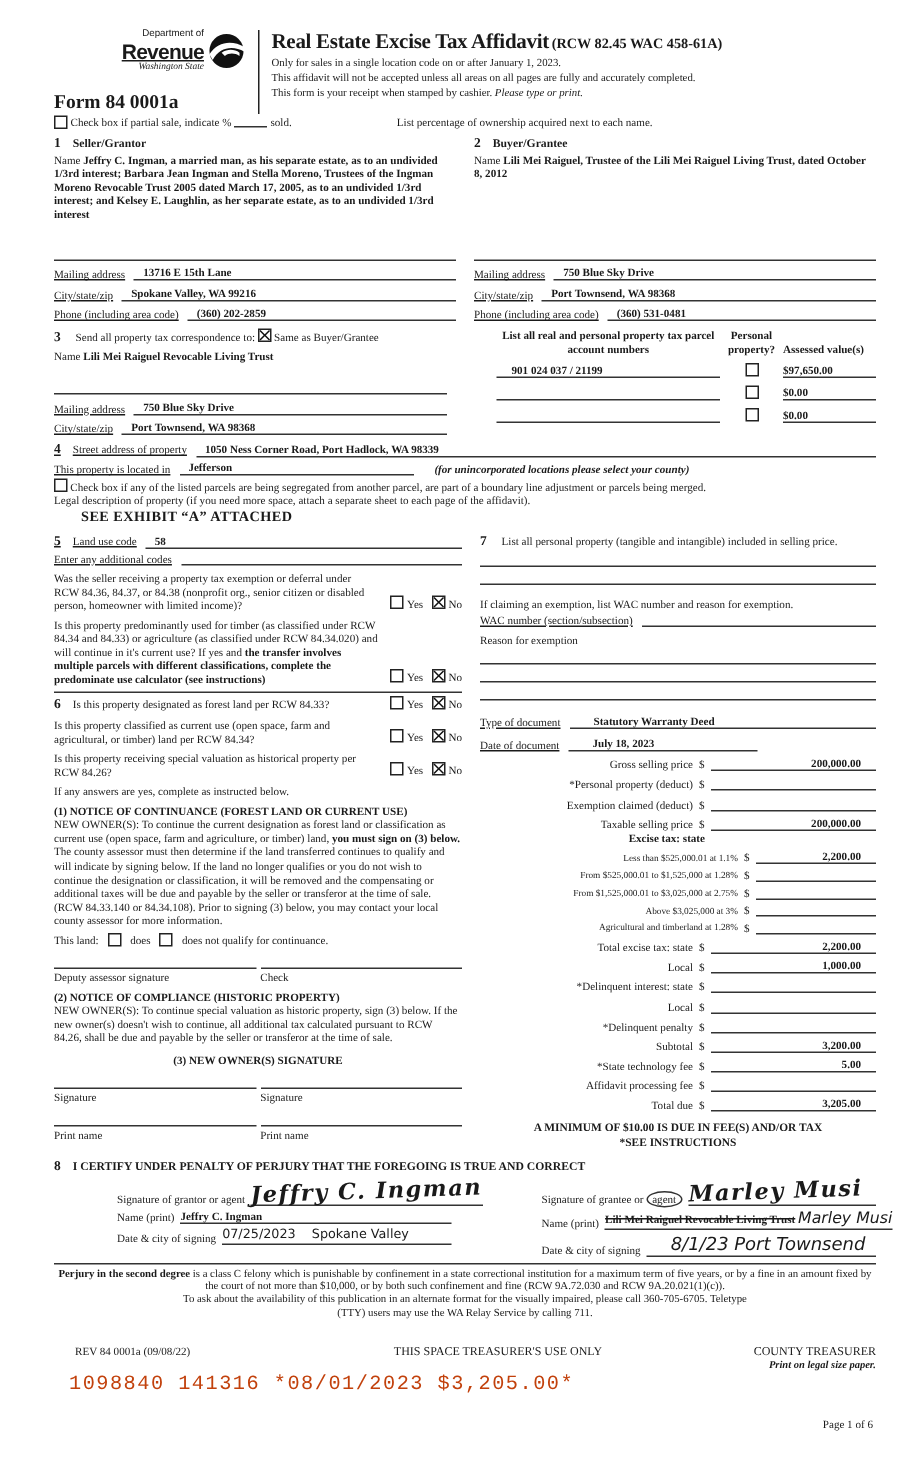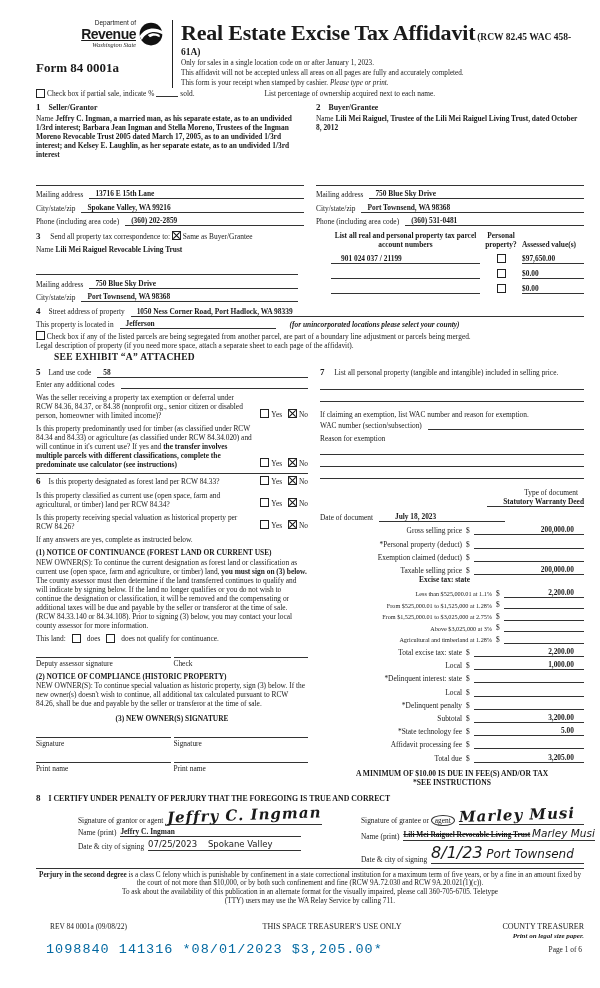--- a/index.html
+++ b/index.html
@@ -11,41 +11,41 @@
   
   .hdr{display:flex;}
   .hdr-left{width:128px;flex:none;padding-right:8px;}
   .logo-row{display:flex;align-items:center;justify-content:flex-end;gap:2px;}
   .dept{text-align:right;line-height:1;}
   .dept1{font-size:6.5px;font-family:"Liberation Sans",sans-serif;}
   .dept2{font-size:14px;font-weight:bold;font-family:"Liberation Sans",sans-serif;letter-spacing:-0.5px;text-decoration:underline;}
   .dept3{font-size:6.3px;font-style:italic;margin-top:1px;}
   .formno{font-size:13px;font-weight:bold;margin-top:12px;white-space:nowrap;}
   .hdr-right{flex:1;border-left:1.3px solid #222;padding-left:8px;}
-  .title{font-size:22px;font-weight:bold;letter-spacing:-0.2px;}
+  .title{font-size:14px;font-weight:bold;letter-spacing:-0.2px;}
   .title-rcw{font-size:9.5px;font-weight:bold;}
   .note{font-size:7.2px;margin-top:1px;}
   .partial-row{display:flex;align-items:flex-end;margin-top:1px;}
   .partial-left{display:flex;align-items:center;gap:2px;}
   .blank-pct{display:inline-block;width:22px;border-bottom:1px solid #333;height:7px;}
   .partial-right{margin-left:70px;}
   
   .cb{display:inline-block;width:7px;height:7px;border:1px solid #222;vertical-align:-1px;position:relative;flex:none;background:#fff;}
   .cb.x::before,.cb.x::after{content:"";position:absolute;left:-1px;top:2.5px;width:9px;border-top:1.4px solid #111;}
   .cb.x::before{transform:rotate(45deg);}
   .cb.x::after{transform:rotate(-45deg);}
   
   .cols{display:flex;gap:12px;margin-top:4px;}
   .col{flex:1;min-width:0;}
   .sec-head{font-weight:bold;font-size:7.8px;margin-bottom:1px;}
   .sec-no{font-size:9px;margin-right:8px;}
   .name-block{min-height:71px;border-bottom:1px solid #333;}
   .name-block .lbl{font-weight:normal;}
   .frow{display:flex;align-items:flex-end;margin-top:3.5px;}
-  .frow .lbl{white-space:nowrap;padding-right:6px;}
+  .frow .lbl{white-space:nowrap;padding-right:6px;text-decoration:underline;}
   .frow .line{flex:1;border-bottom:1px solid #333;font-weight:bold;padding-left:6px;white-space:nowrap;}
   
   .s3row{display:flex;gap:10px;margin-top:5px;}
   .s3l{width:262px;flex:none;}
   .ptable{flex:1;margin-left:23px;}
   .ptable .phead{display:flex;font-weight:bold;text-align:center;align-items:flex-end;}
   .ptable .prow{display:flex;align-items:flex-end;height:15px;}
   .pc1{flex:1;}
   .pc2{width:42px;flex:none;text-align:center;}
   .pc3{width:62px;flex:none;text-align:left;}
@@ -89,21 +89,21 @@
   .sigline{display:flex;align-items:flex-end;margin-top:2px;}
   .sigline .lbl{white-space:nowrap;padding-right:4px;padding-left:42px;}
   .sigline .line{flex:1;border-bottom:1px solid #333;white-space:nowrap;overflow:visible;}
   
   .perjury{border-top:1px solid #333;margin-top:4px;padding-top:2px;text-align:center;font-size:7.2px;}
   .footer{display:flex;margin-top:16px;align-items:flex-start;}
   .f-rev{width:170px;flex:none;padding-left:14px;}
   .f-mid{flex:1;text-align:center;font-size:8px;}
   .f-right{width:140px;flex:none;text-align:right;font-size:8px;}
   .print-note{font-style:italic;font-weight:bold;font-size:7px;}
-  .stamp{font-family:"Liberation Mono",monospace;font-size:13.5px;letter-spacing:1px;margin:2px 0 0 10px;white-space:nowrap;color:#0369a1;}
+  .stamp{font-family:"Liberation Mono",monospace;font-size:13.5px;letter-spacing:1px;margin:2px 0 0 10px;white-space:nowrap;color:#c2410c;}
   .pageno{position:absolute;right:18px;bottom:34px;font-size:7.4px;text-align:right;}
   svg{display:block;}
 </style>
 </head>
 <body>
 
 <div class="page">
 
   <div class="hdr">
     <div class="hdr-left">
@@ -345,21 +345,21 @@
       <div style="margin-top:8px;">If claiming an exemption, list WAC number and reason for exemption.</div>
       <div class="frow" style="margin-top:2px;">
         <span class="lbl">WAC number (section/subsection)</span>
         <span class="line"></span>
       </div>
       <div style="margin-top:4px;">Reason for exemption</div>
       <div class="blankline"></div>
       <div class="blankline"></div>
       <div class="blankline"></div>
 
-      <div class="frow" style="margin-top:9px;flex-direction:column;">
+      <div class="frow" style="margin-top:9px;">
         <span class="lbl">Type of document</span>
         <span class="line" style="padding-left:16px;">Statutory Warranty Deed</span>
       </div>
       <div class="frow" style="margin-top:5px;">
         <span class="lbl">Date of document</span>
         <span class="line" style="flex:0 0 110px;padding-left:16px;">July 18, 2023</span>
         <span style="flex:1;"></span>
       </div>
 
       <div class="trow">
@@ -488,21 +488,21 @@
         <div class="sigline">
           <span class="lbl"><span>Signature of grantee or</span> <span class="circled">agent</span></span>
           <span class="line"><span class="scrawl">Marley Musi</span></span>
         </div>
         <div class="sigline">
           <span class="lbl">Name (print)</span>
           <span class="line"><span class="struck">Lili Mei Raiguel Revocable Living Trust</span> <span class="hand">Marley Musi</span></span>
         </div>
         <div class="sigline">
           <span class="lbl">Date &amp; city of signing</span>
-          <span class="line"><span class="hand" style="font-size:16px;">8/1/23</span>&nbsp;&nbsp;<span class="hand" style="font-size:12px;">Port Townsend</span></span>
+          <span class="line"><span class="hand" style="font-size:12px;margin-left:16px;">8/1/23</span>&nbsp;&nbsp;<span class="hand" style="font-size:12px;">Port Townsend</span></span>
         </div>
       </div>
     </div>
   </div>
 
   <div class="perjury">
     <span class="b">Perjury in the second degree</span><span> is a class C felony which is punishable by confinement in a state correctional institution for a maximum term of five years, or by a fine in an amount fixed by the court of not more than $10,000, or by both such confinement and fine (RCW 9A.72.030 and RCW 9A.20.021(1)(c)).</span>
     <div>To ask about the availability of this publication in an alternate format for the visually impaired, please call 360-705-6705. Teletype</div>
     <div>(TTY) users may use the WA Relay Service by calling 711.</div>
   </div>

